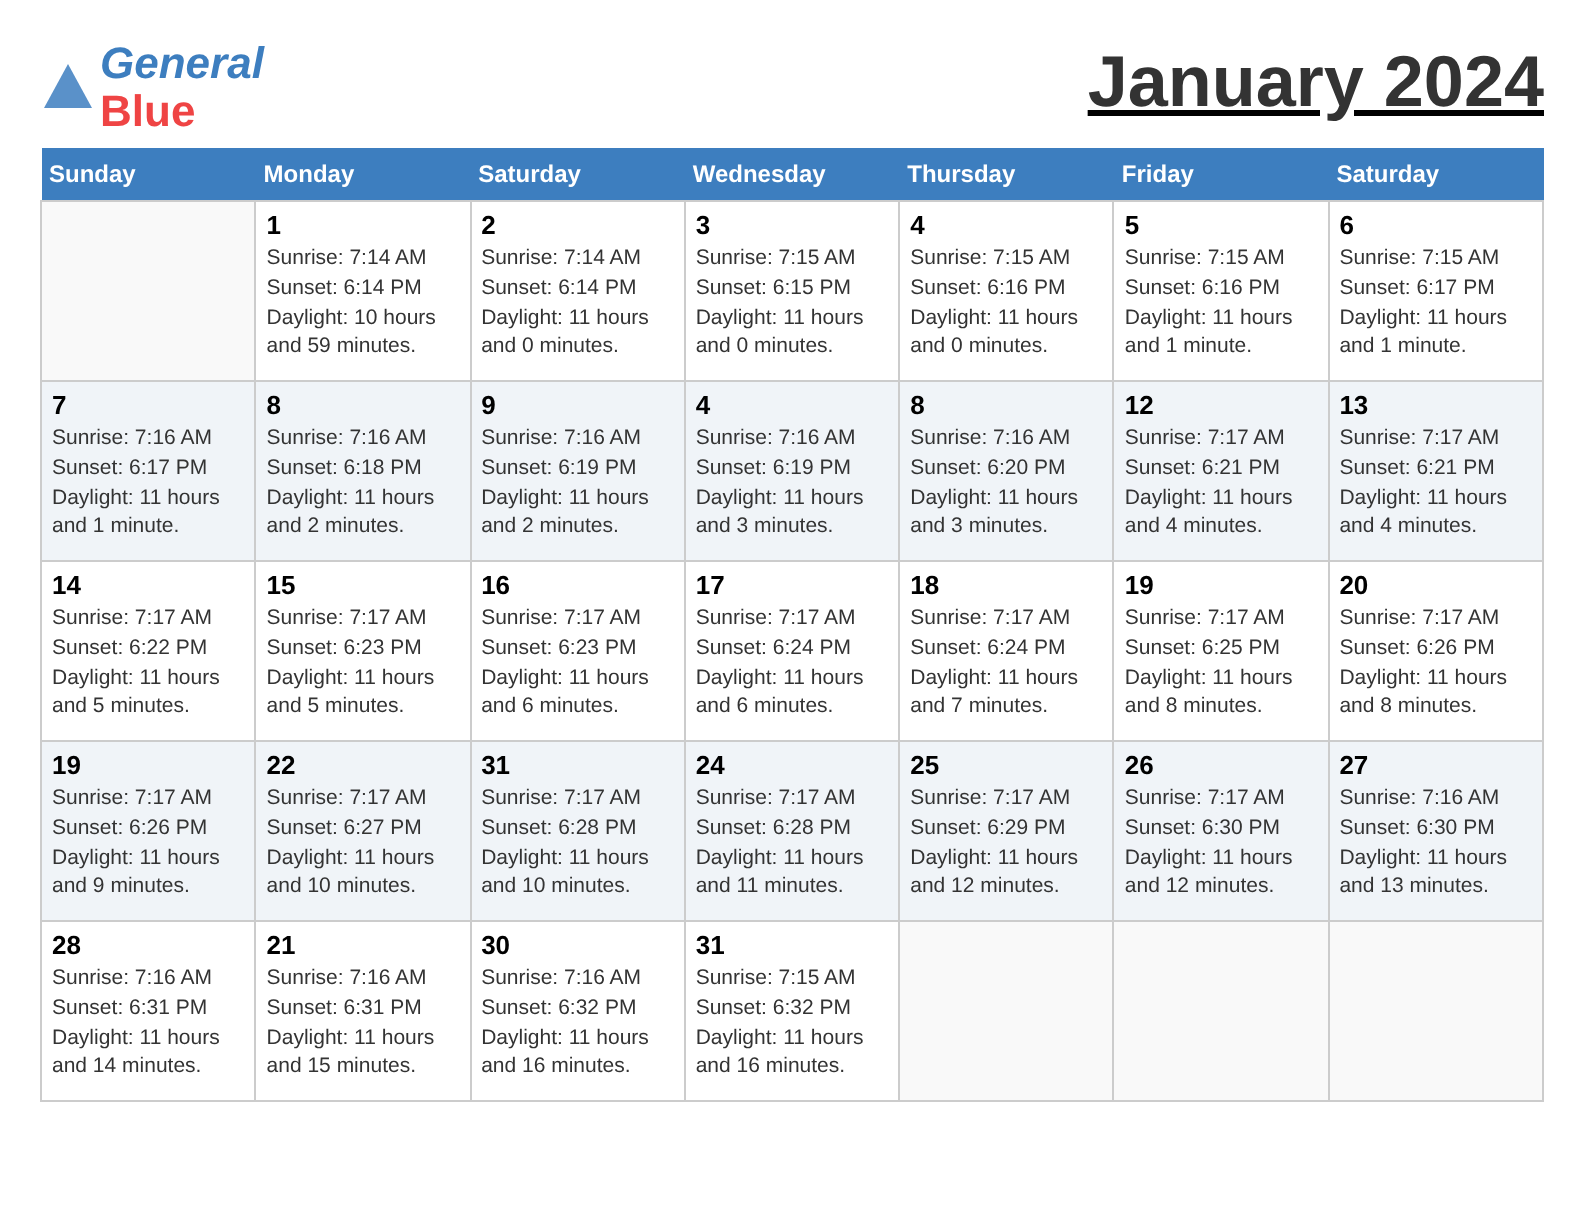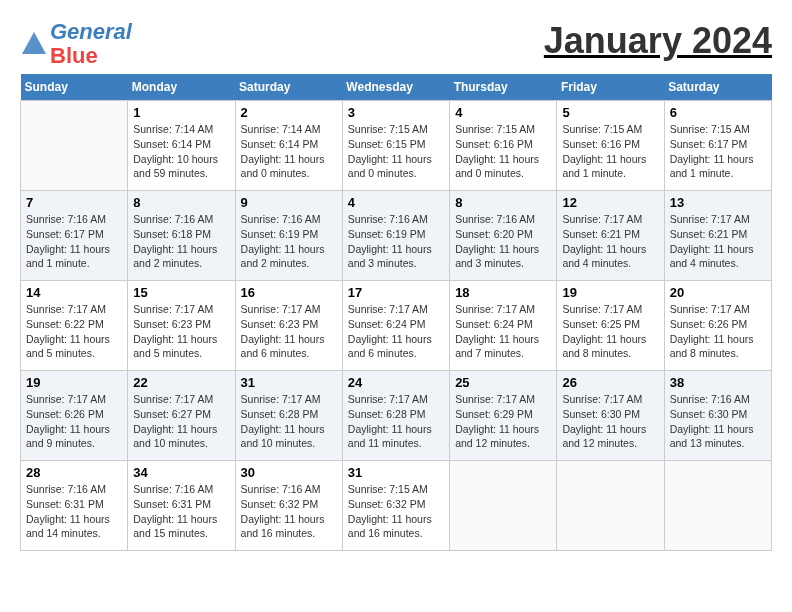--- a/index.html
+++ b/index.html
@@ -301,37 +301,37 @@
 and 12 minutes.</div>
         </td>
         <td>
           <span class="day-number">26</span>
           <div class="day-info" style="white-space: pre-line;">Sunrise: 7:17 AM
 Sunset: 6:30 PM
 Daylight: 11 hours
 and 12 minutes.</div>
         </td>
         <td>
-          <span class="day-number">38</span>
+          <span class="day-number">27</span>
           <div class="day-info" style="white-space: pre-line;">Sunrise: 7:16 AM
 Sunset: 6:30 PM
 Daylight: 11 hours
 and 13 minutes.</div>
         </td>
       </tr>
       <tr>
         <td>
           <span class="day-number">28</span>
           <div class="day-info" style="white-space: pre-line;">Sunrise: 7:16 AM
 Sunset: 6:31 PM
 Daylight: 11 hours
 and 14 minutes.</div>
         </td>
         <td>
-          <span class="day-number">34</span>
+          <span class="day-number">21</span>
           <div class="day-info" style="white-space: pre-line;">Sunrise: 7:16 AM
 Sunset: 6:31 PM
 Daylight: 11 hours
 and 15 minutes.</div>
         </td>
         <td>
           <span class="day-number">30</span>
           <div class="day-info" style="white-space: pre-line;">Sunrise: 7:16 AM
 Sunset: 6:32 PM
 Daylight: 11 hours

